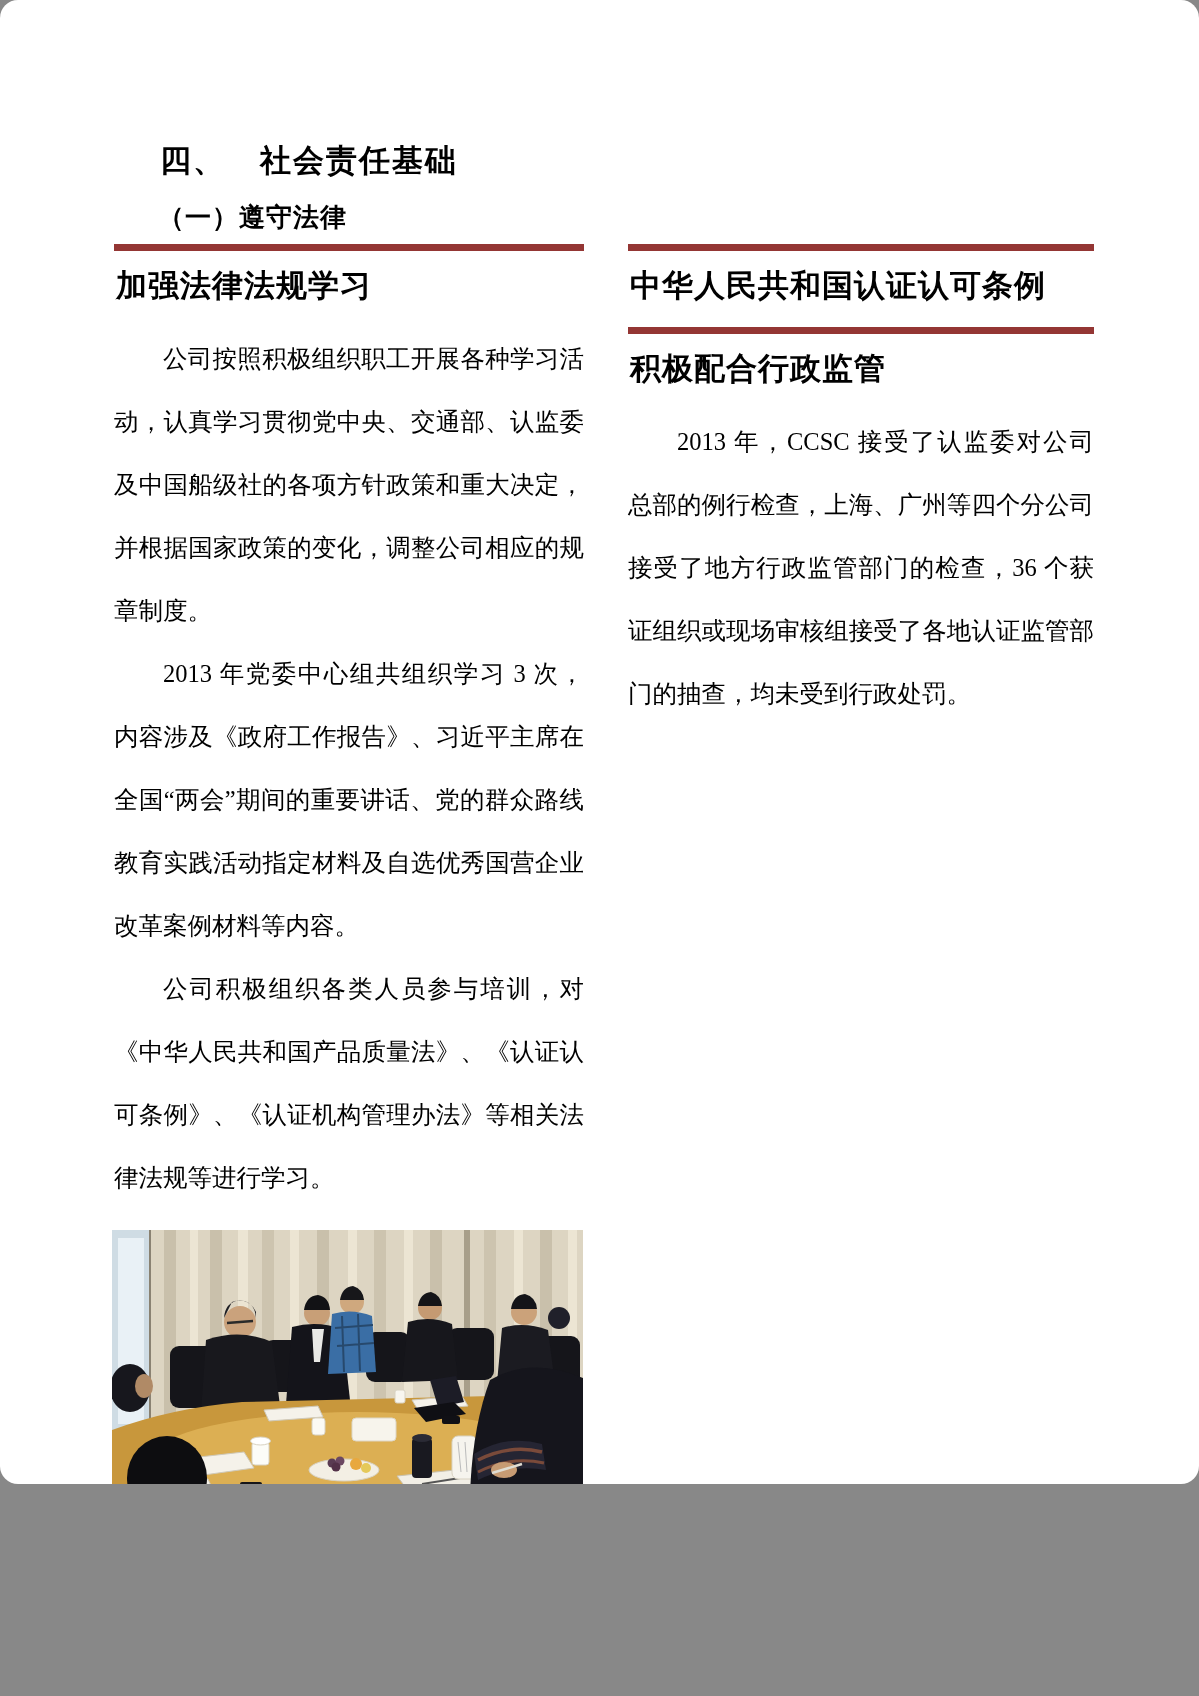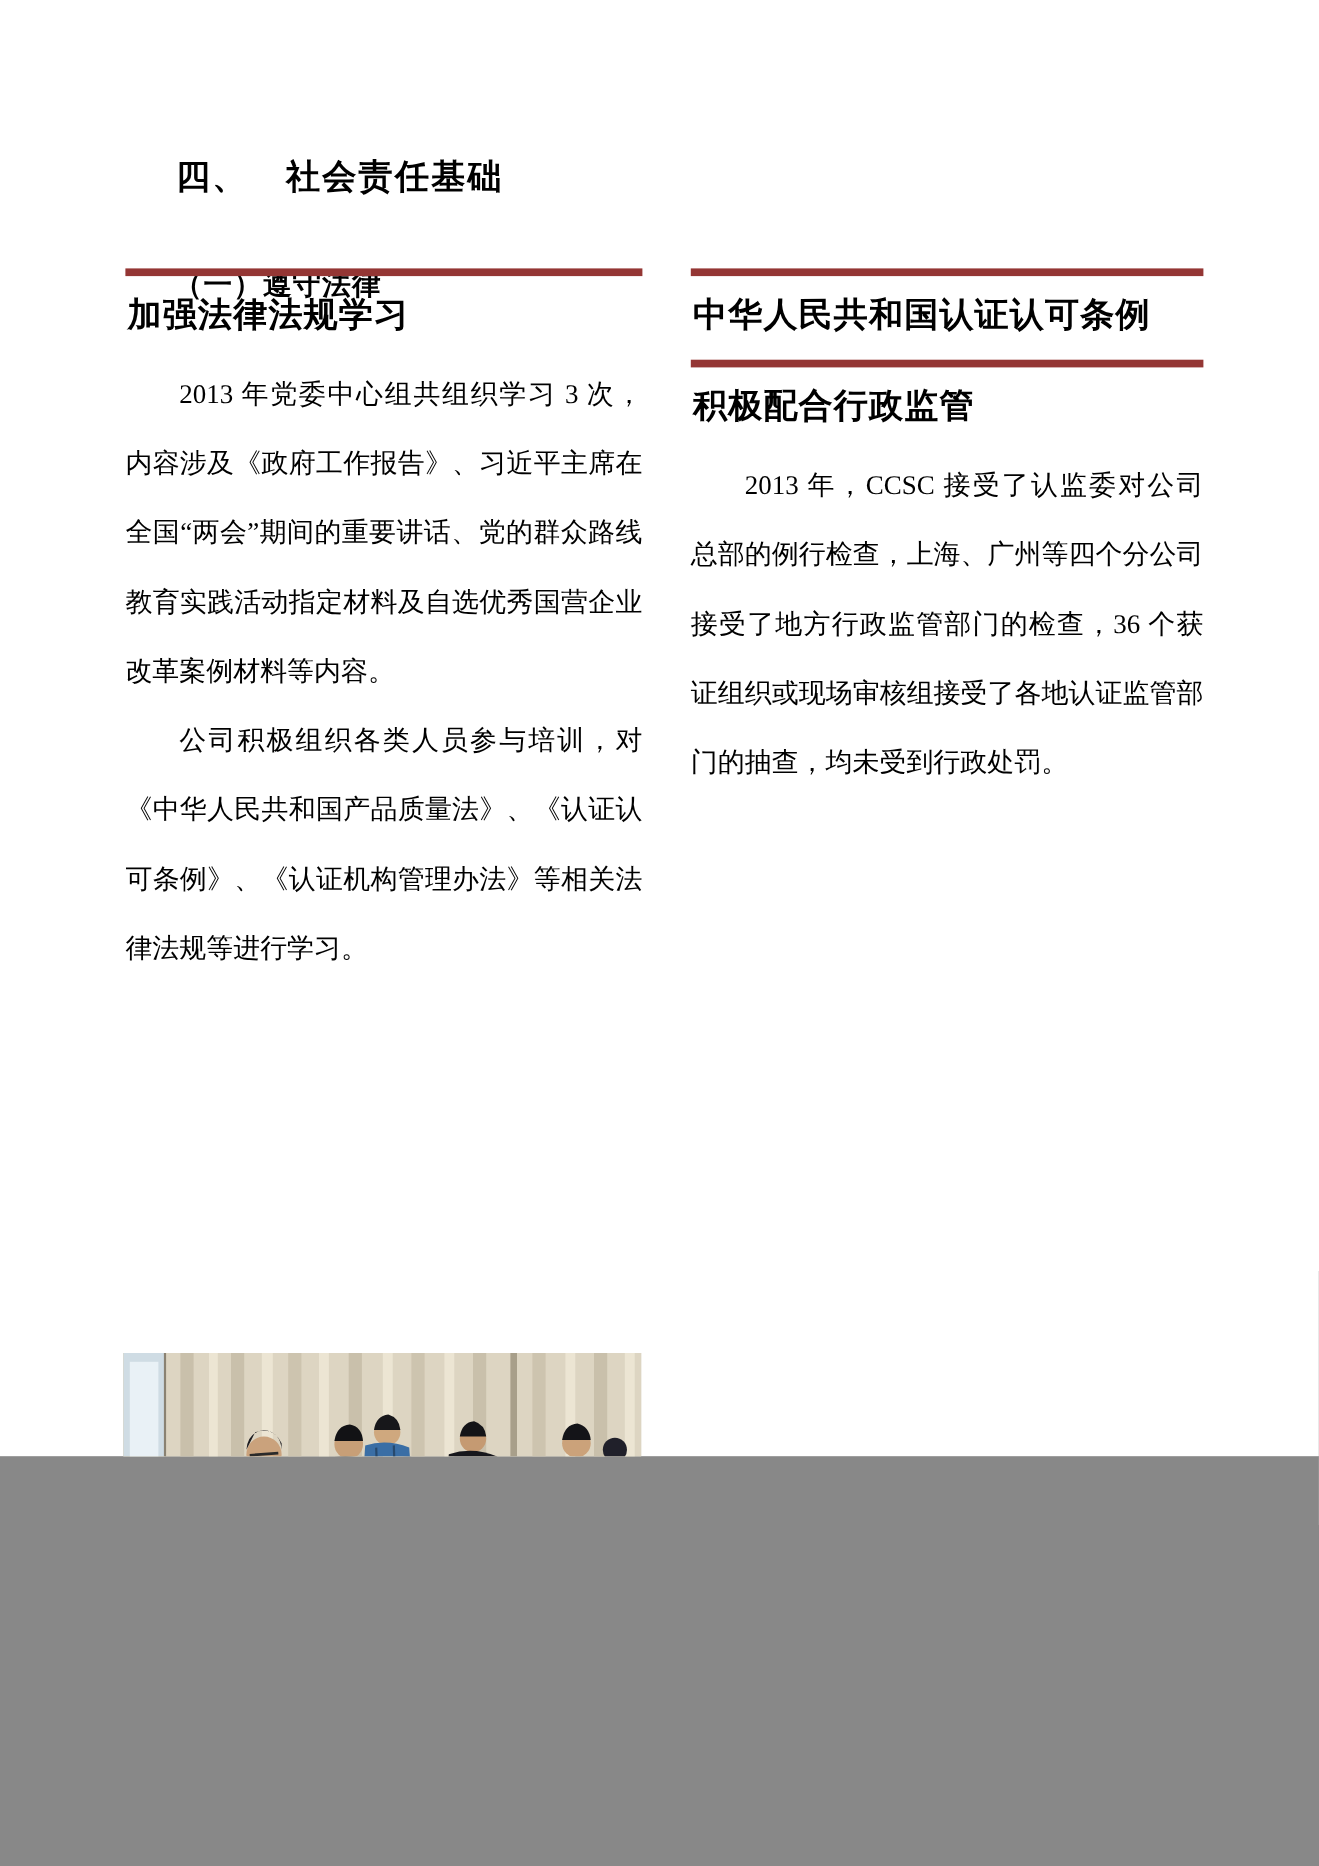--- a/index.html
+++ b/index.html
@@ -1,37 +1,37 @@
 <!DOCTYPE html>
 <html><head>
 <meta charset="utf-8">
 <style>
   html,body{margin:0;padding:0;background:#888;}
   .page{
     position:relative;
-    width:1199px;height:1324px;
+    width:1199px;height:1484px;
     background:#ffffff;
     margin:0 auto;
     font-family:"Liberation Serif", serif;
     color:#000;
     overflow:hidden;
+    border-radius:18px;
   }
   .doc-title{
     position:absolute;left:160px;top:140px;
     font-family:"DejaVu Sans", sans-serif;
     font-weight:bold;font-size:31px;letter-spacing:2px;
     white-space:nowrap;
   }
   .doc-title .num{display:inline-block;margin-right:34px;}
   .doc-subtitle{
     position:absolute;left:158px;top:200px;
     font-family:"DejaVu Sans", sans-serif;
     font-weight:bold;font-size:26px;letter-spacing:1px;
     white-space:nowrap;
-    margin-top:41px;
   }
   .column{position:absolute;top:244px;}
   .column-left{left:114px;width:470px;}
   .column-right{left:628px;width:466px;}
   .rule{height:7px;background:#943634;}
   .section-heading{
     font-family:"DejaVu Sans", sans-serif;
     font-weight:bold;font-size:31px;
     margin:14px 0 20px 2px;letter-spacing:1px;
     white-space:nowrap;
@@ -63,20 +63,21 @@
 
   <div class="doc-title">
     <span class="num">四、</span><span>社会责任基础</span>
   </div>
 
   <div class="doc-subtitle">（一）遵守法律</div>
 
   <div class="column column-left">
     <div class="rule" style="background: rgb(148, 54, 52);"></div>
     <h2 class="section-heading">加强法律法规学习</h2>
+    <p class="body">公司按照积极组织职工开展各种学习活动，认真学习贯彻党中央、交通部、认监委及中国船级社的各项方针政策和重大决定，并根据国家政策的变化，调整公司相应的规章制度。</p>
     <p class="body">2013 年党委中心组共组织学习 3 次，内容涉及《政府工作报告》、习近平主席在全国“两会”期间的重要讲话、党的群众路线教育实践活动指定材料及自选优秀国营企业改革案例材料等内容。</p>
     <p class="body">公司积极组织各类人员参与培训，对《中华人民共和国产品质量法》、《认证认可条例》、《认证机构管理办法》等相关法律法规等进行学习。</p>
   </div>
 
   <div class="column column-right">
     <div class="section">
       <div class="rule" style="background: rgb(148, 54, 52);"></div>
       <h2 class="section-heading">中华人民共和国认证认可条例</h2>
     </div>
     <div class="section section-gap">

